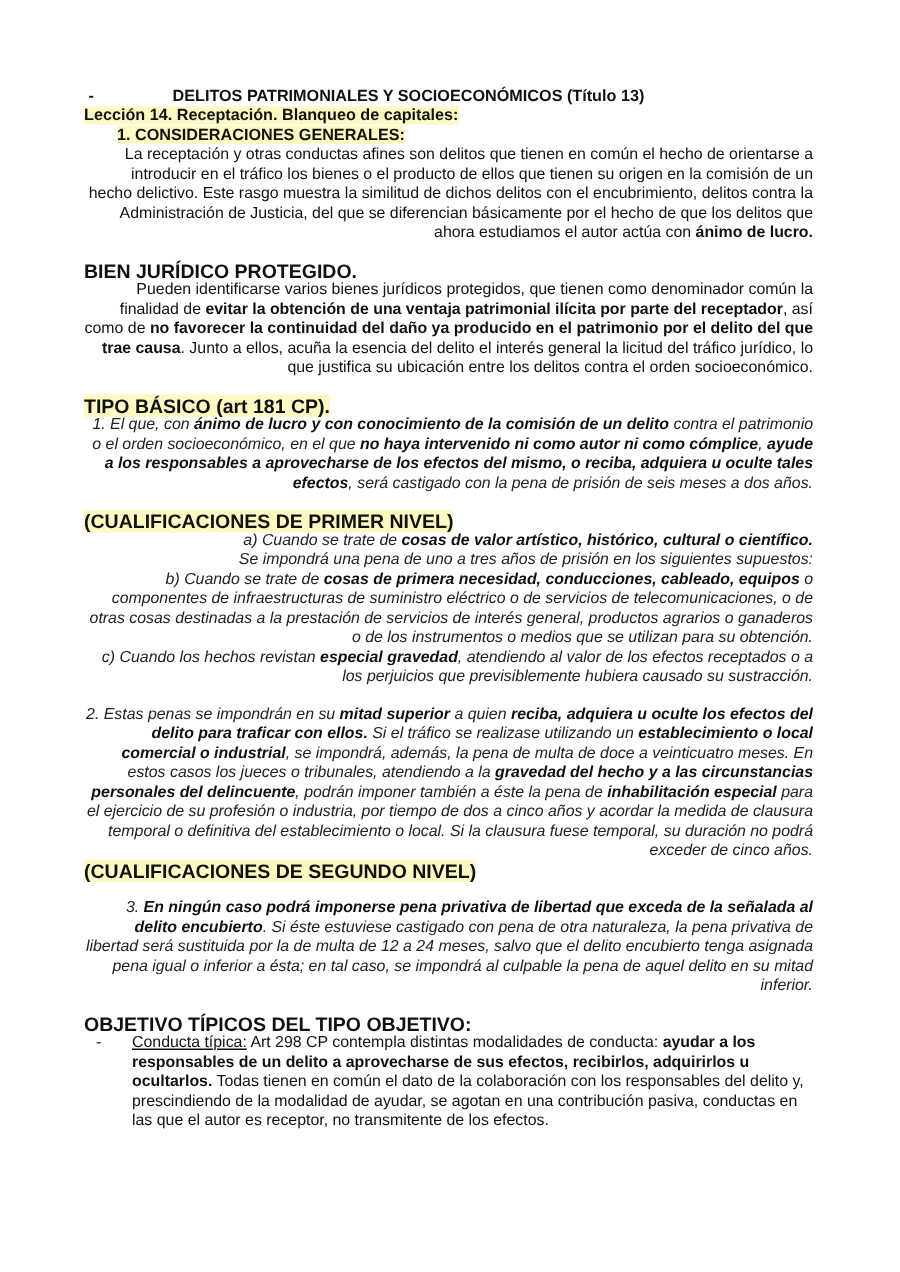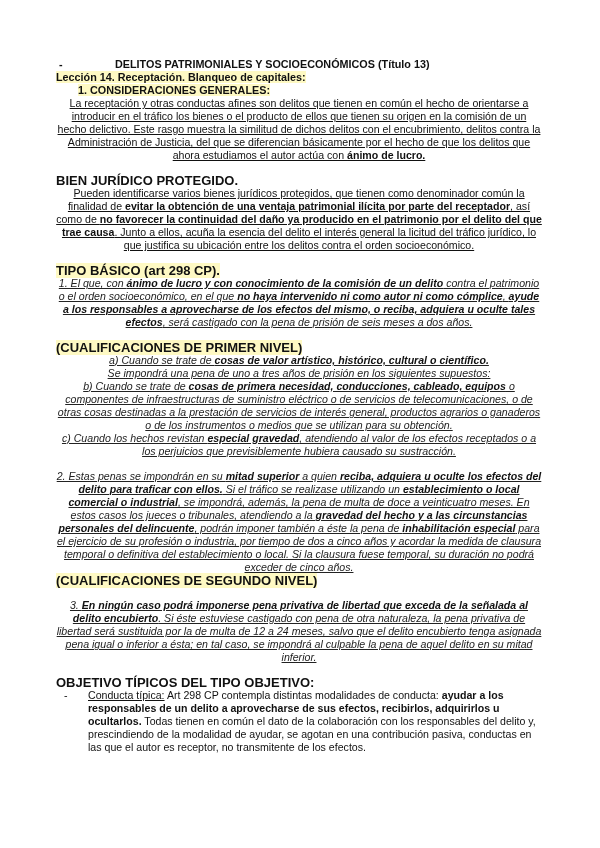--- a/index.html
+++ b/index.html
@@ -7,21 +7,21 @@
            font-family: "Liberation Sans", sans-serif; color: #111; }
     .page { position: absolute; left: 56px; top: 58px; width: 486px; font-size: 10.6px; line-height: 13px; }
     .hl { background: #fef9c3; }
     .b { font-weight: bold; }
     .u { text-decoration: underline; }
     .title-line { font-weight: bold; font-size: 10.8px; padding-left: 22px; position: relative; height: 13px; }
     .title-line .dash { position: absolute; left: 3px; top: 0; }
     .title-line .txt { position: absolute; left: 37px; top: 0; margin-left: 22px; }
     .lesson { font-weight: bold; font-size: 10.8px; }
     .num-head { font-weight: bold; padding-left: 22px; font-size: 10.8px; }
-    .para { margin: 0; text-align: center; text-decoration: underline; }
+    .para { margin: 0; text-align: right; }
     .gap { height: 12px; }
     .sec-head { font-weight: bold; font-size: 13px; }
     .bullet { display: flex; padding-left: 6px; }
     .bullet .dash { width: 24px; flex: none; padding-left: 2px; }
     .bullet .body { flex: 1; }
     .it-para { font-style: italic; color: #222; }
     .it-para .b { color: #111; }
   </style>
 </head>
 <body>
@@ -44,21 +44,21 @@
   <p class="para"><span>La receptación y otras conductas afines son delitos que tienen en común el hecho de orientarse a introducir en el tráfico los bienes o el producto de ellos que tienen su origen en la comisión de un hecho delictivo. Este rasgo muestra la similitud de dichos delitos con el encubrimiento, delitos contra la Administración de Justicia, del que se diferencian básicamente por el hecho de que los delitos que ahora estudiamos el autor actúa con </span><span class="b">ánimo de lucro.</span></p>
 
   <div class="gap"></div>
 
   <div class="sec-head">BIEN JURÍDICO PROTEGIDO.</div>
   <p class="para"><span>Pueden identificarse varios bienes jurídicos protegidos, que tienen como denominador común la finalidad de </span><span class="b">evitar la obtención de una ventaja patrimonial ilícita por parte del receptador</span><span>, así como de </span><span class="b">no favorecer la continuidad del daño ya producido en el patrimonio por el delito del que trae causa</span><span>. Junto a ellos, acuña la esencia del delito el interés general la licitud del tráfico jurídico, lo que justifica su ubicación entre los delitos contra el orden socioeconómico.</span></p>
 
   <div class="gap"></div>
 
   <div class="sec-head">
-    <span class="hl">TIPO BÁSICO (art 298 CP).</span>
+    <span class="hl">TIPO BÁSICO (art 181 CP).</span>
   </div>
   <p class="para it-para"><span>1. El que, con </span><span class="b">ánimo de lucro y con conocimiento de la comisión de un delito</span><span> contra el patrimonio o el orden socioeconómico, en el que </span><span class="b">no haya intervenido ni como autor ni como cómplice</span><span>, </span><span class="b">ayude a los responsables a aprovecharse de los efectos del mismo, o reciba, adquiera u oculte tales efectos</span><span>, será castigado con la pena de prisión de seis meses a dos años.</span></p>
 
   <div class="gap"></div>
 
   <div class="sec-head">
     <span class="hl">(CUALIFICACIONES DE PRIMER NIVEL)</span>
   </div>
   <p class="para it-para"><span>a) Cuando se trate de </span><span class="b">cosas de valor artístico, histórico, cultural o científico.</span></p>
   <p class="para it-para">Se impondrá una pena de uno a tres años de prisión en los siguientes supuestos:</p>

